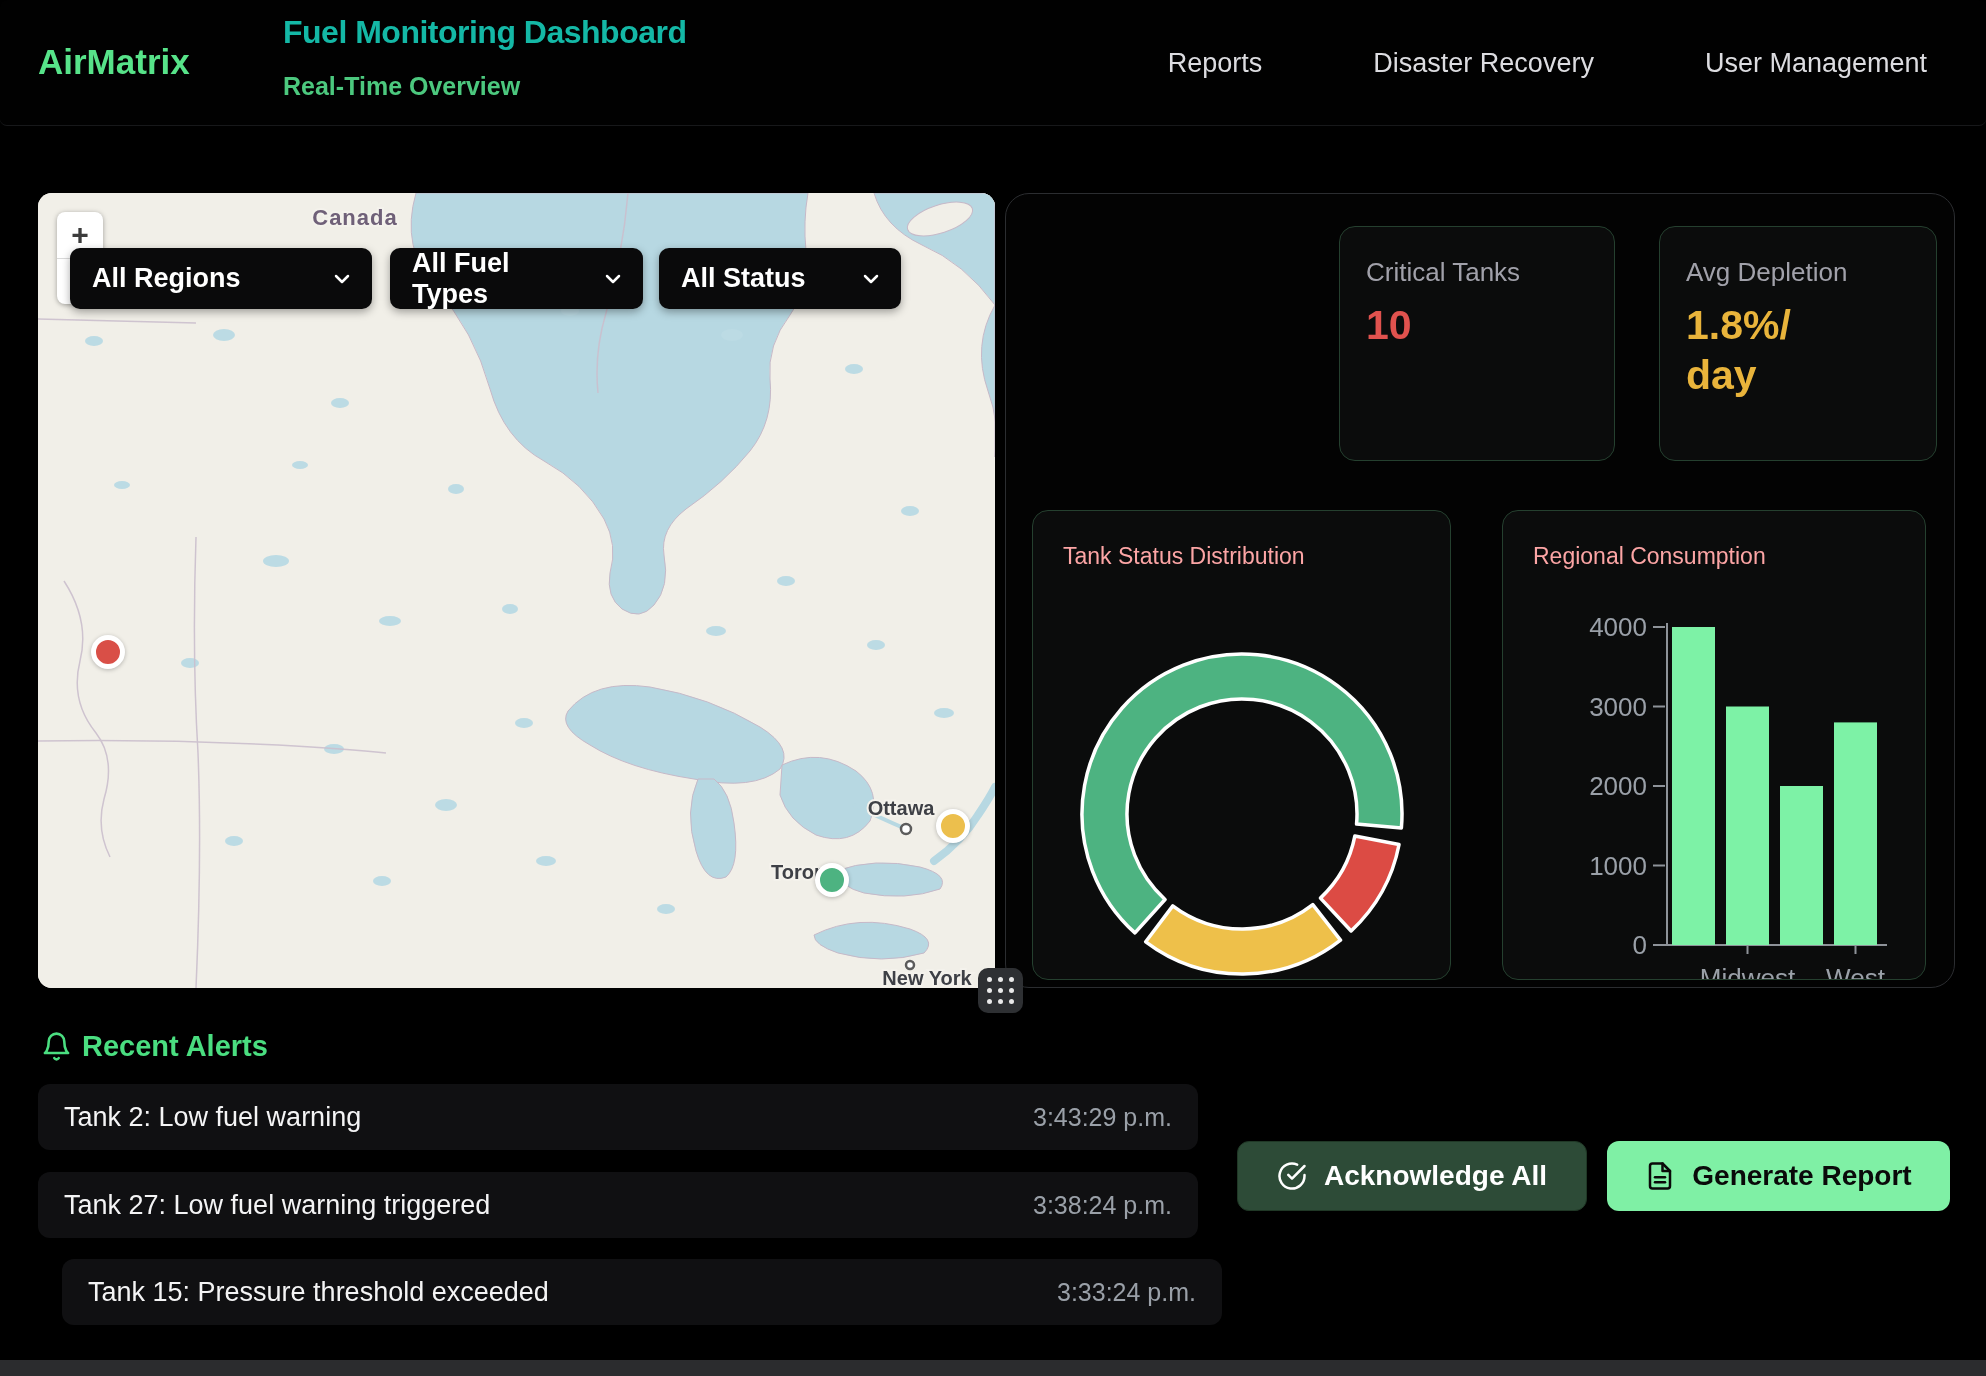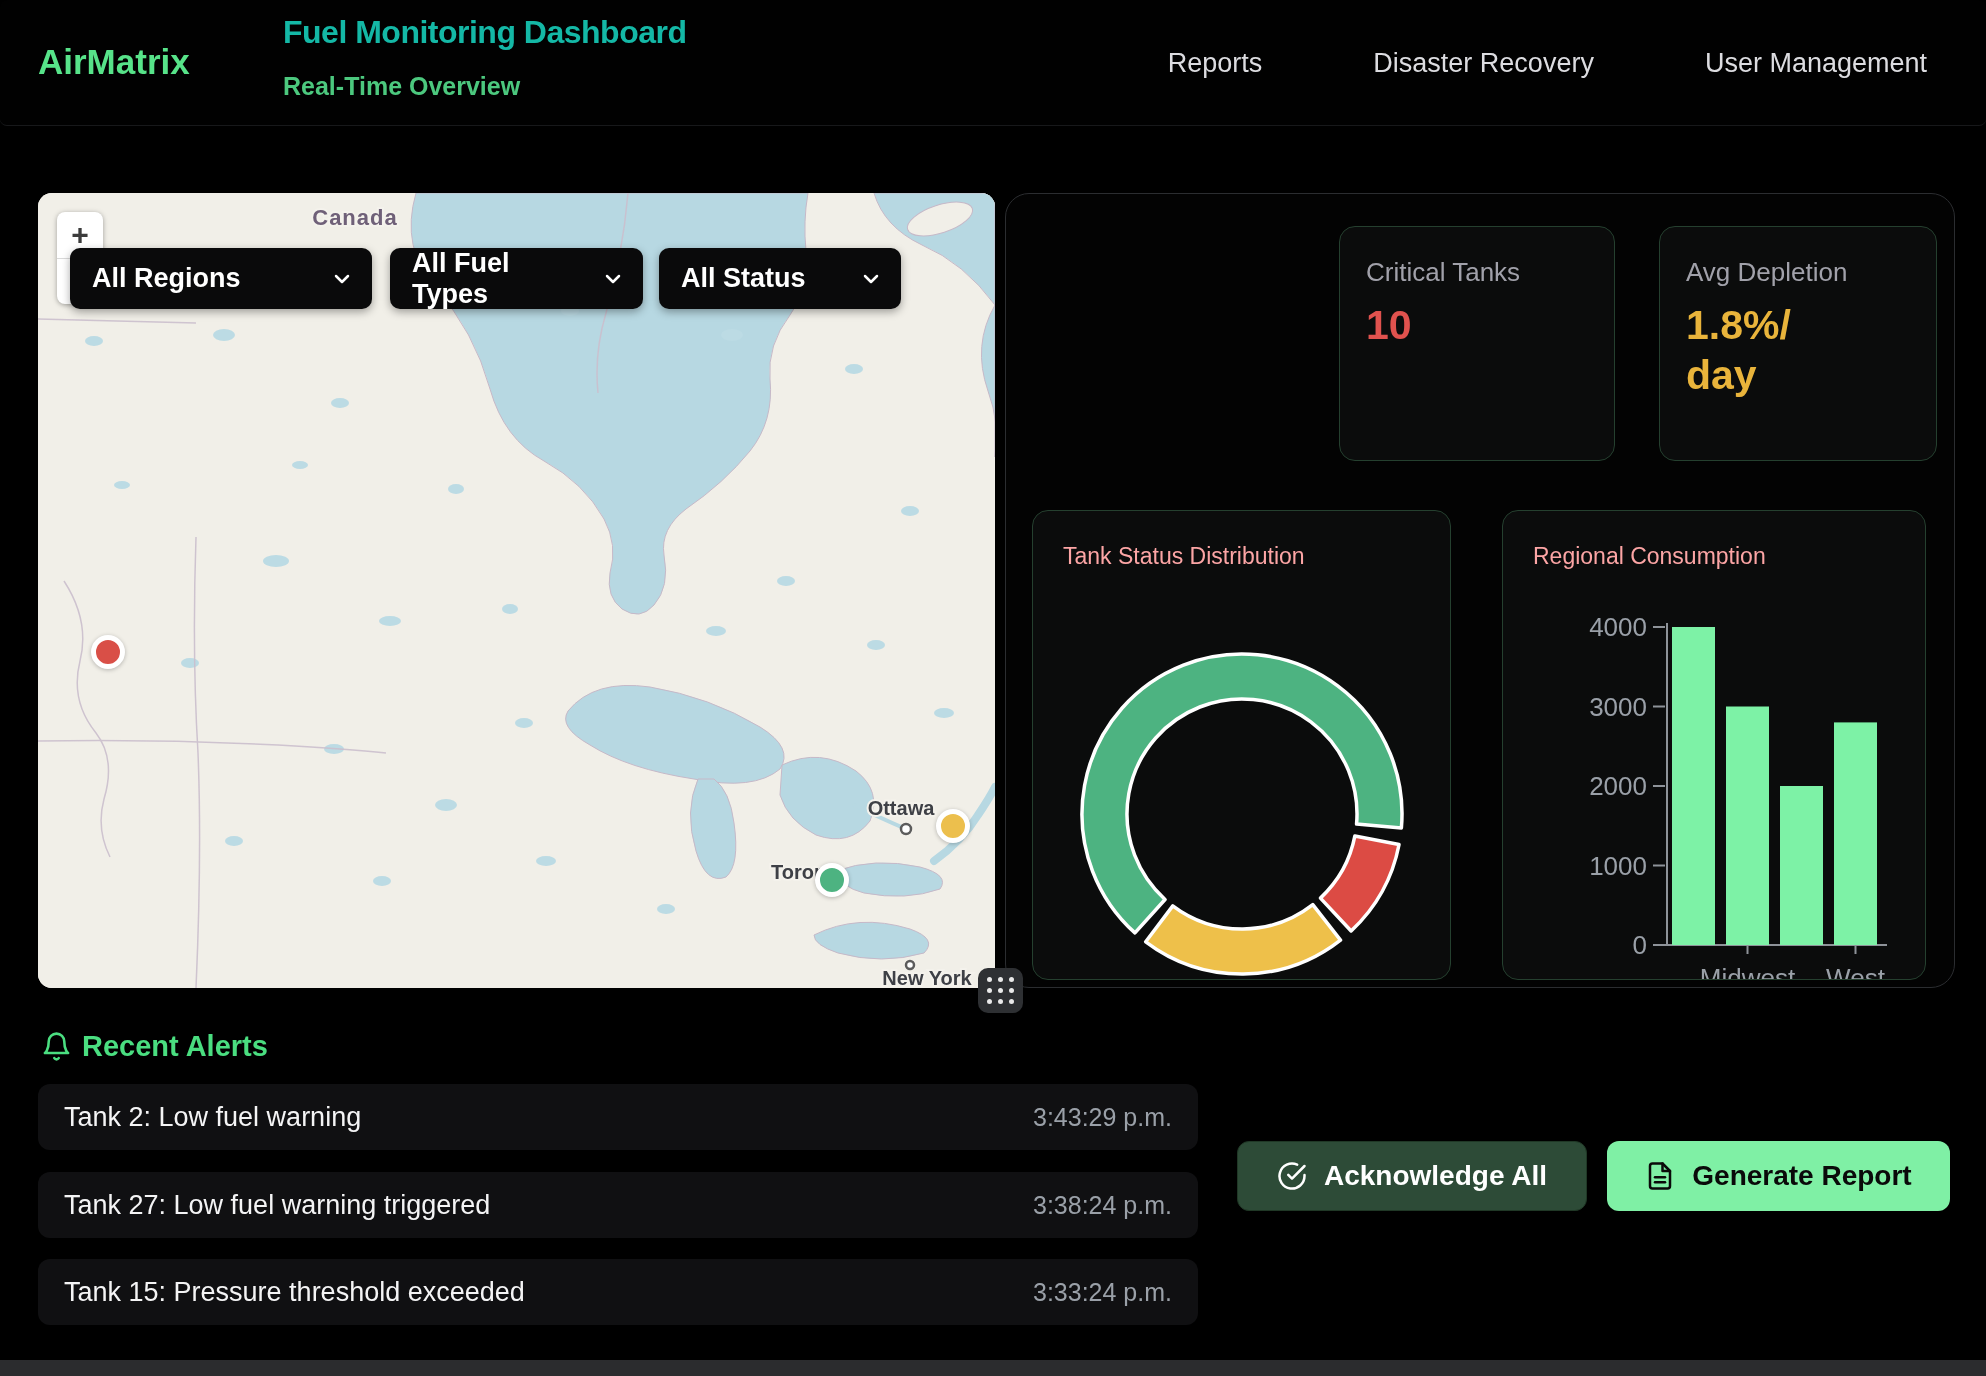--- a/index.html
+++ b/index.html
@@ -230,21 +230,21 @@
   <div class="alerts-heading">Recent Alerts</div>
 
   <div class="alert-row" style="top:1084px;">
     <span class="alert-text">Tank 2: Low fuel warning</span>
     <span class="alert-time">3:43:29 p.m.</span>
   </div>
   <div class="alert-row" style="top:1172px;">
     <span class="alert-text">Tank 27: Low fuel warning triggered</span>
     <span class="alert-time">3:38:24 p.m.</span>
   </div>
-  <div class="alert-row" style="top:1259px;">
+  <div class="alert-row" style="top:1259px;margin-left:24px;">
     <span class="alert-text">Tank 15: Pressure threshold exceeded</span>
     <span class="alert-time">3:33:24 p.m.</span>
   </div>
 
   <div class="btn btn-ack">
     <svg viewBox="0 0 24 24" fill="none" stroke="#fff" stroke-width="2" stroke-linecap="round" stroke-linejoin="round">
         <path d="M22 11.1V12a10 10 0 1 1-5.9-9.1"></path>
         <path d="M22 4 12 14.01l-3-3"></path>
       </svg>
     <span>Acknowledge All</span>

